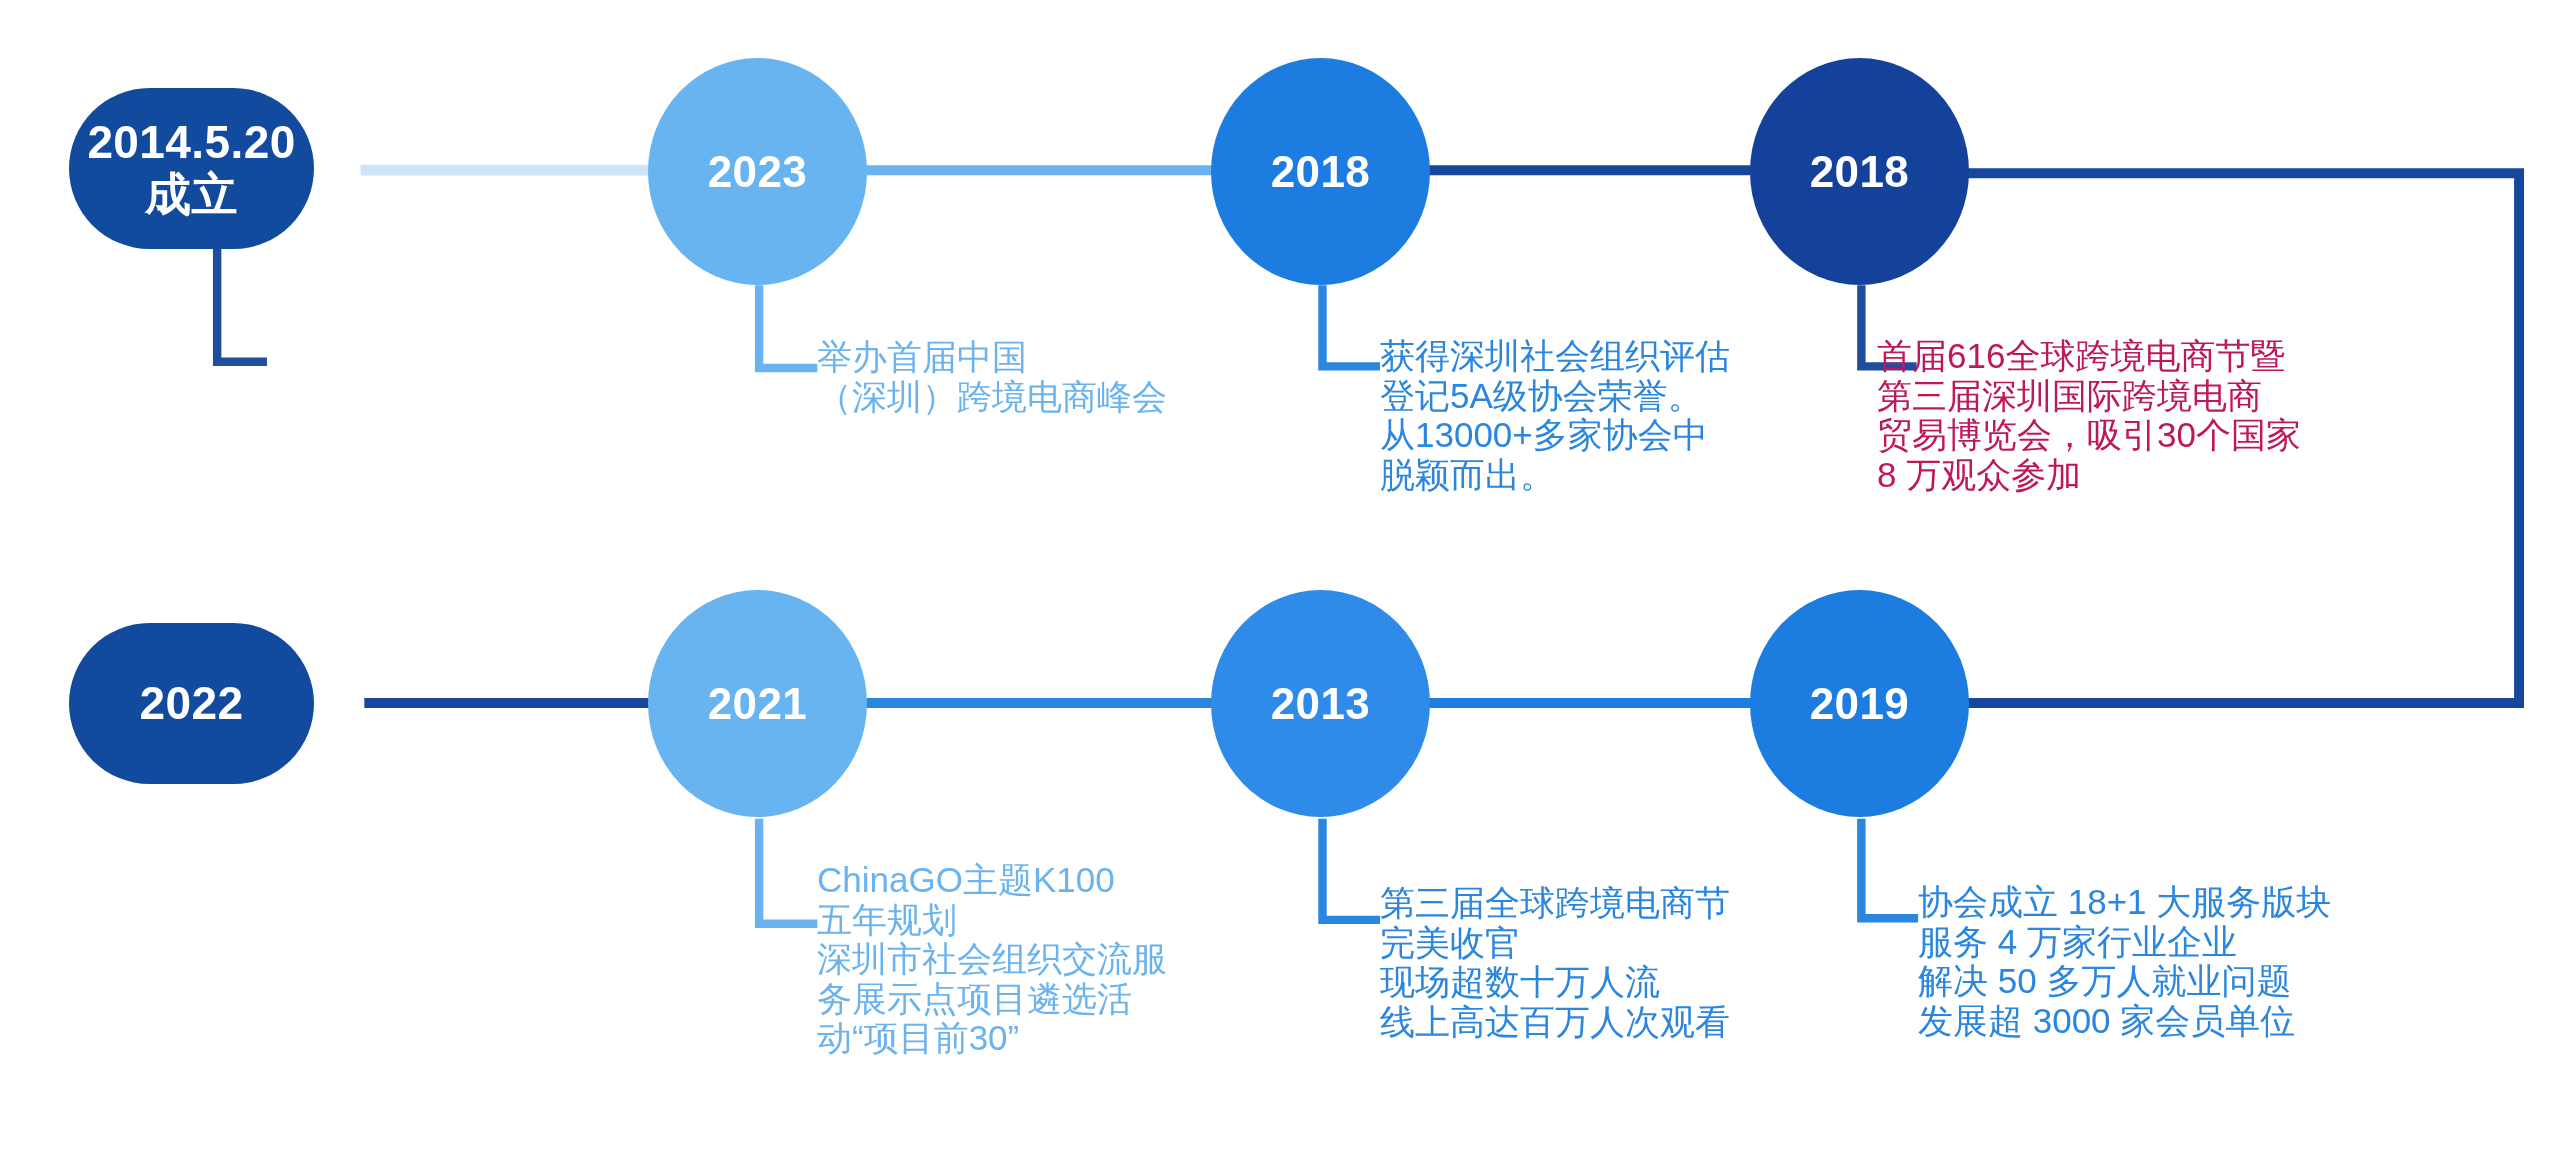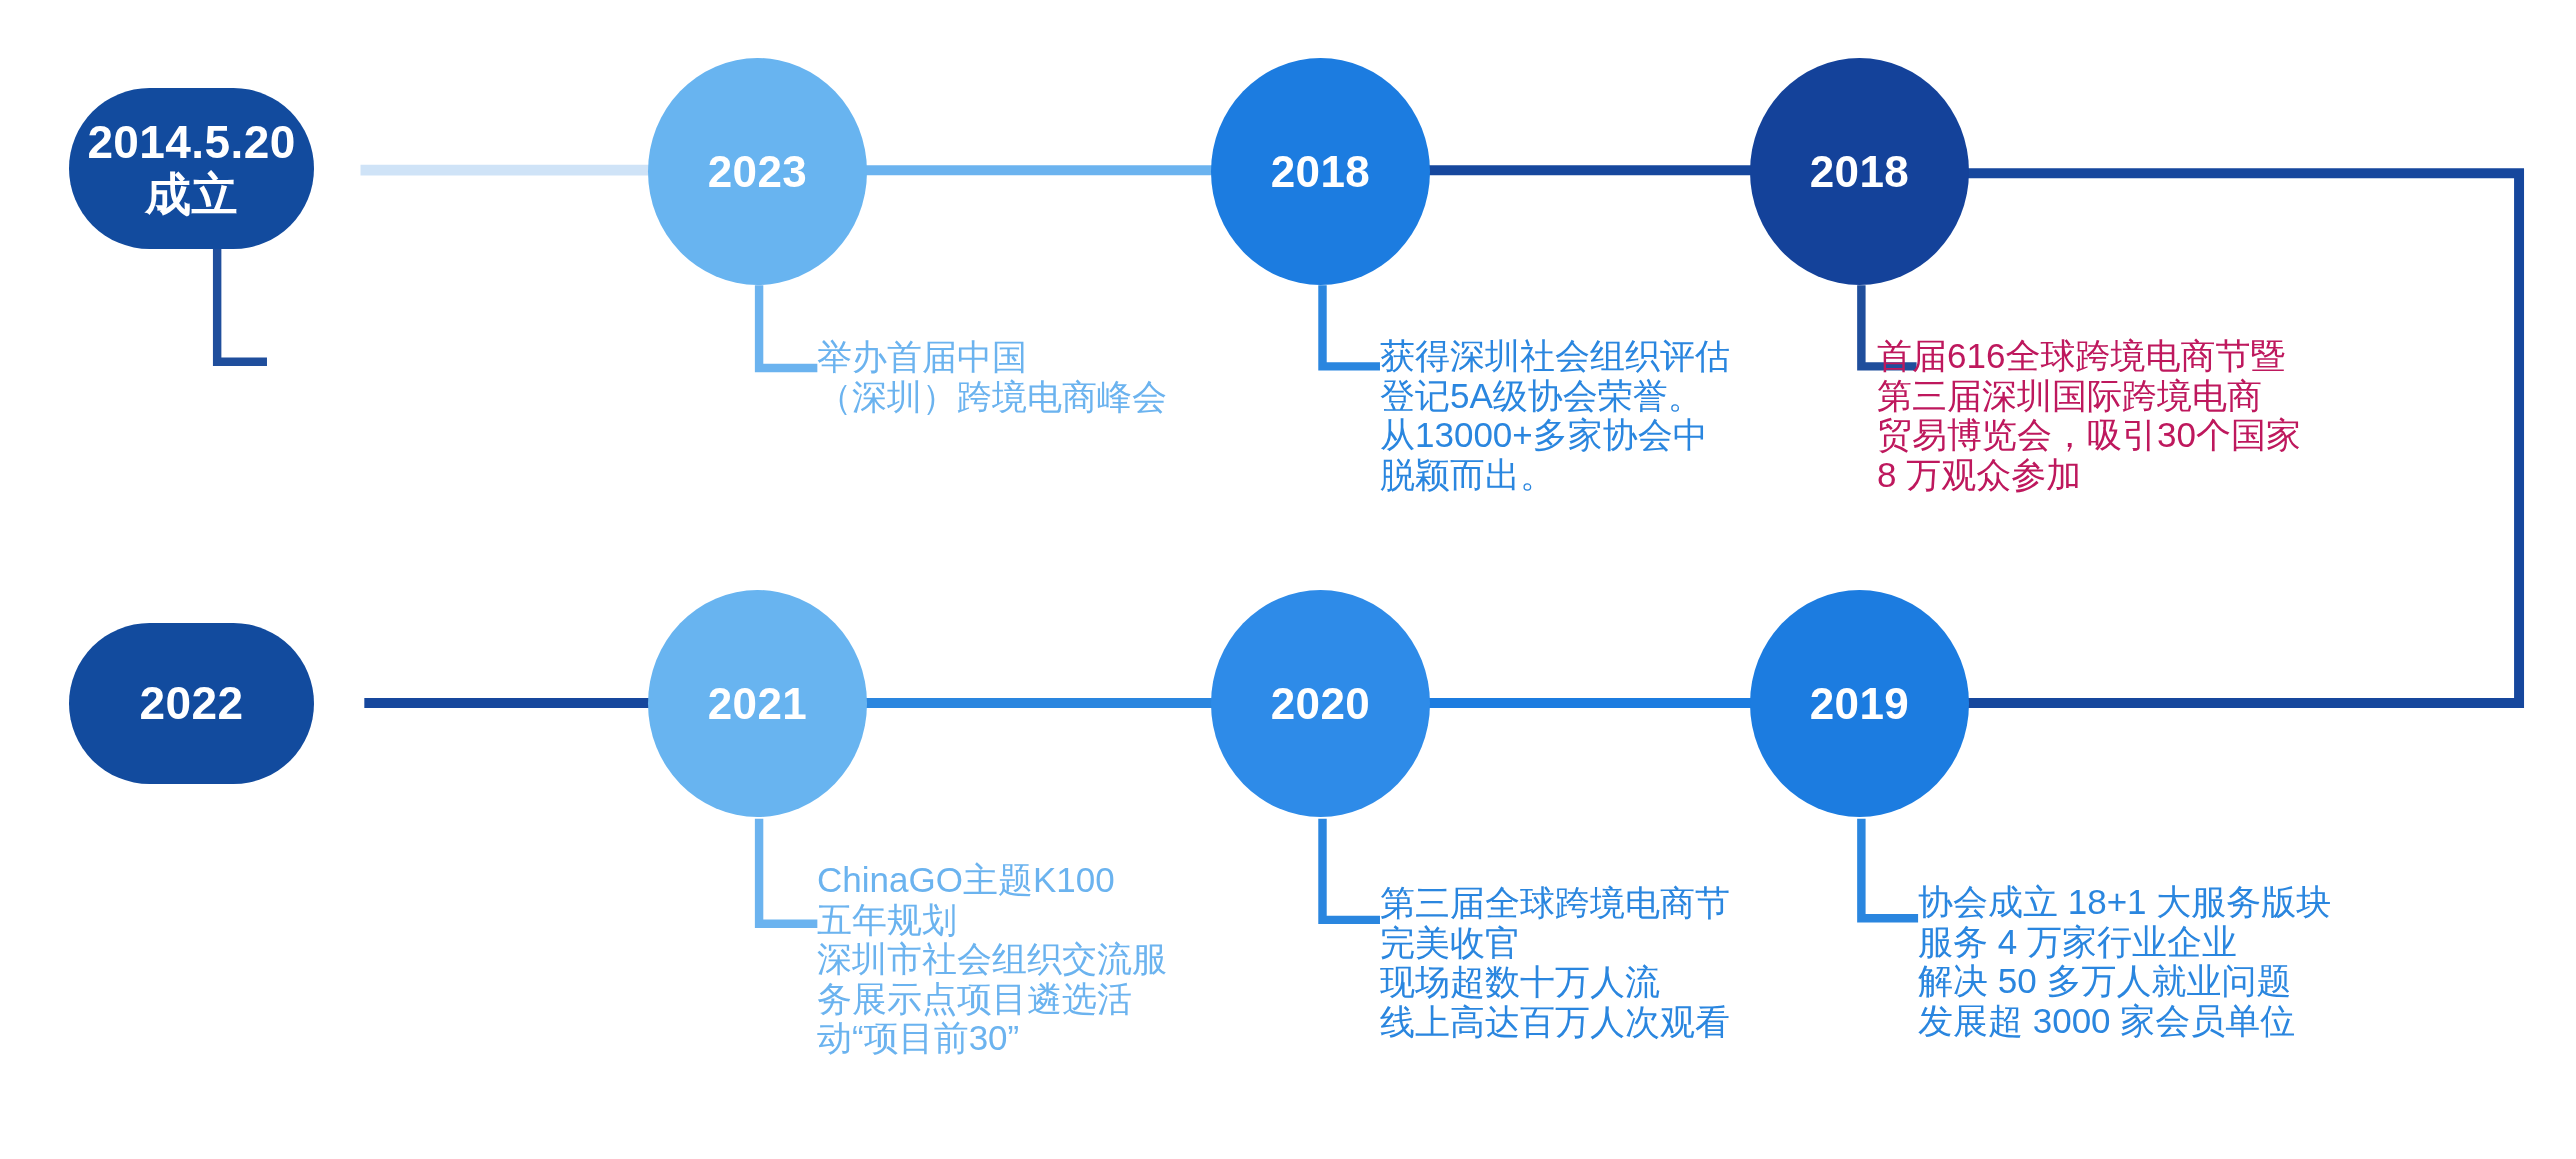--- a/index.html
+++ b/index.html
@@ -116,21 +116,21 @@
 
   <div class="node pill" style="left:69px; top:623px; width:245px; height:161px; background:#124B9E;">
     <span class="lbl">2022</span>
   </div>
 
   <div class="node circle" style="left:648px; top:590px; width:219px; height:227px; background:#68B4F0;">
     <span class="lbl">2021</span>
   </div>
 
   <div class="node circle" style="left:1211px; top:590px; width:219px; height:227px; background:#2E8BE8;">
-    <span class="lbl">2020</span>
+    <span class="lbl">2013</span>
   </div>
 
   <div class="node circle" style="left:1750px; top:590px; width:219px; height:227px; background:#1C7CE0;">
     <span class="lbl">2019</span>
   </div>
 
   <div class="note" style="left:817px; top:860px; color:#6BB3EF;">ChinaGO主题K100
 五年规划
 深圳市社会组织交流服
 务展示点项目遴选活

